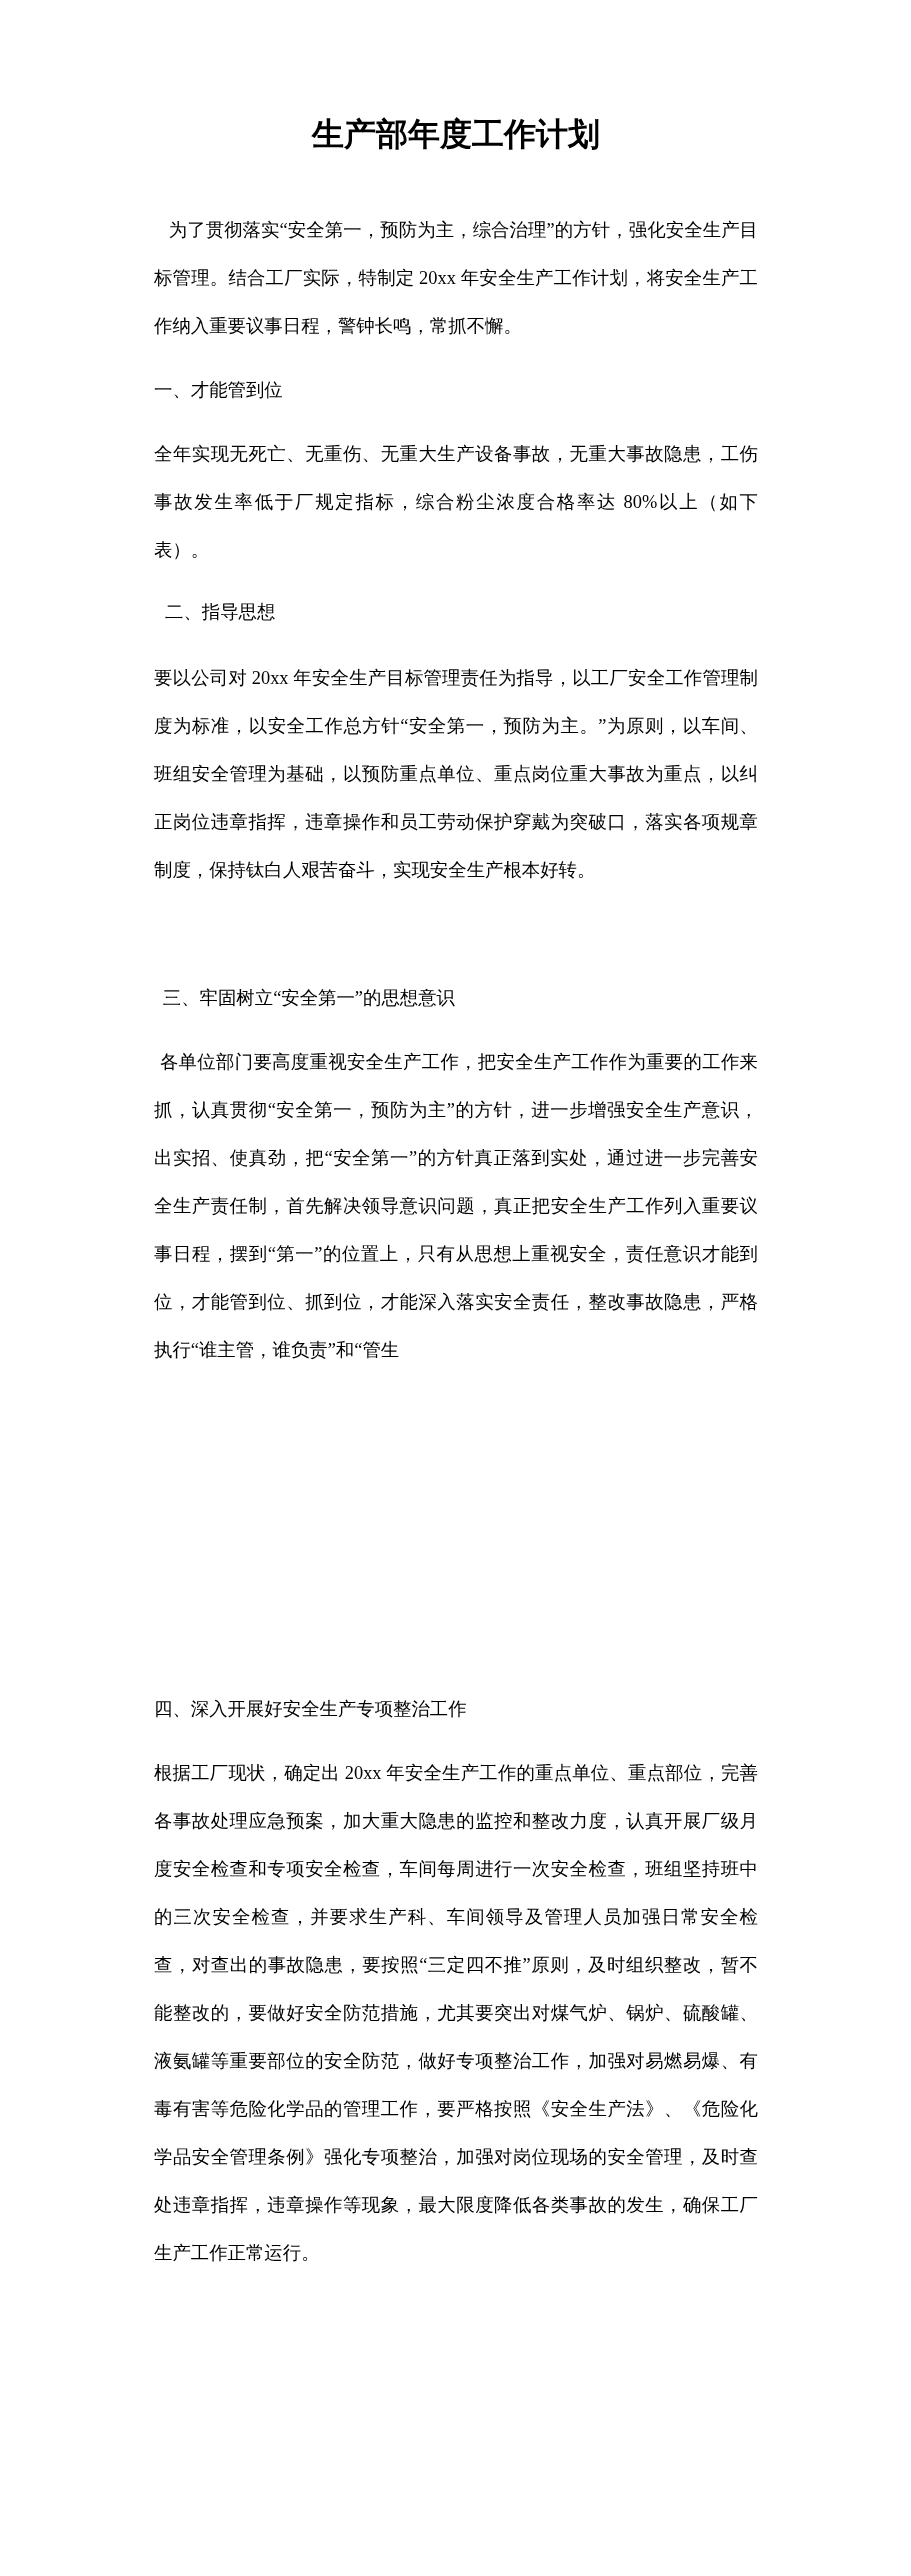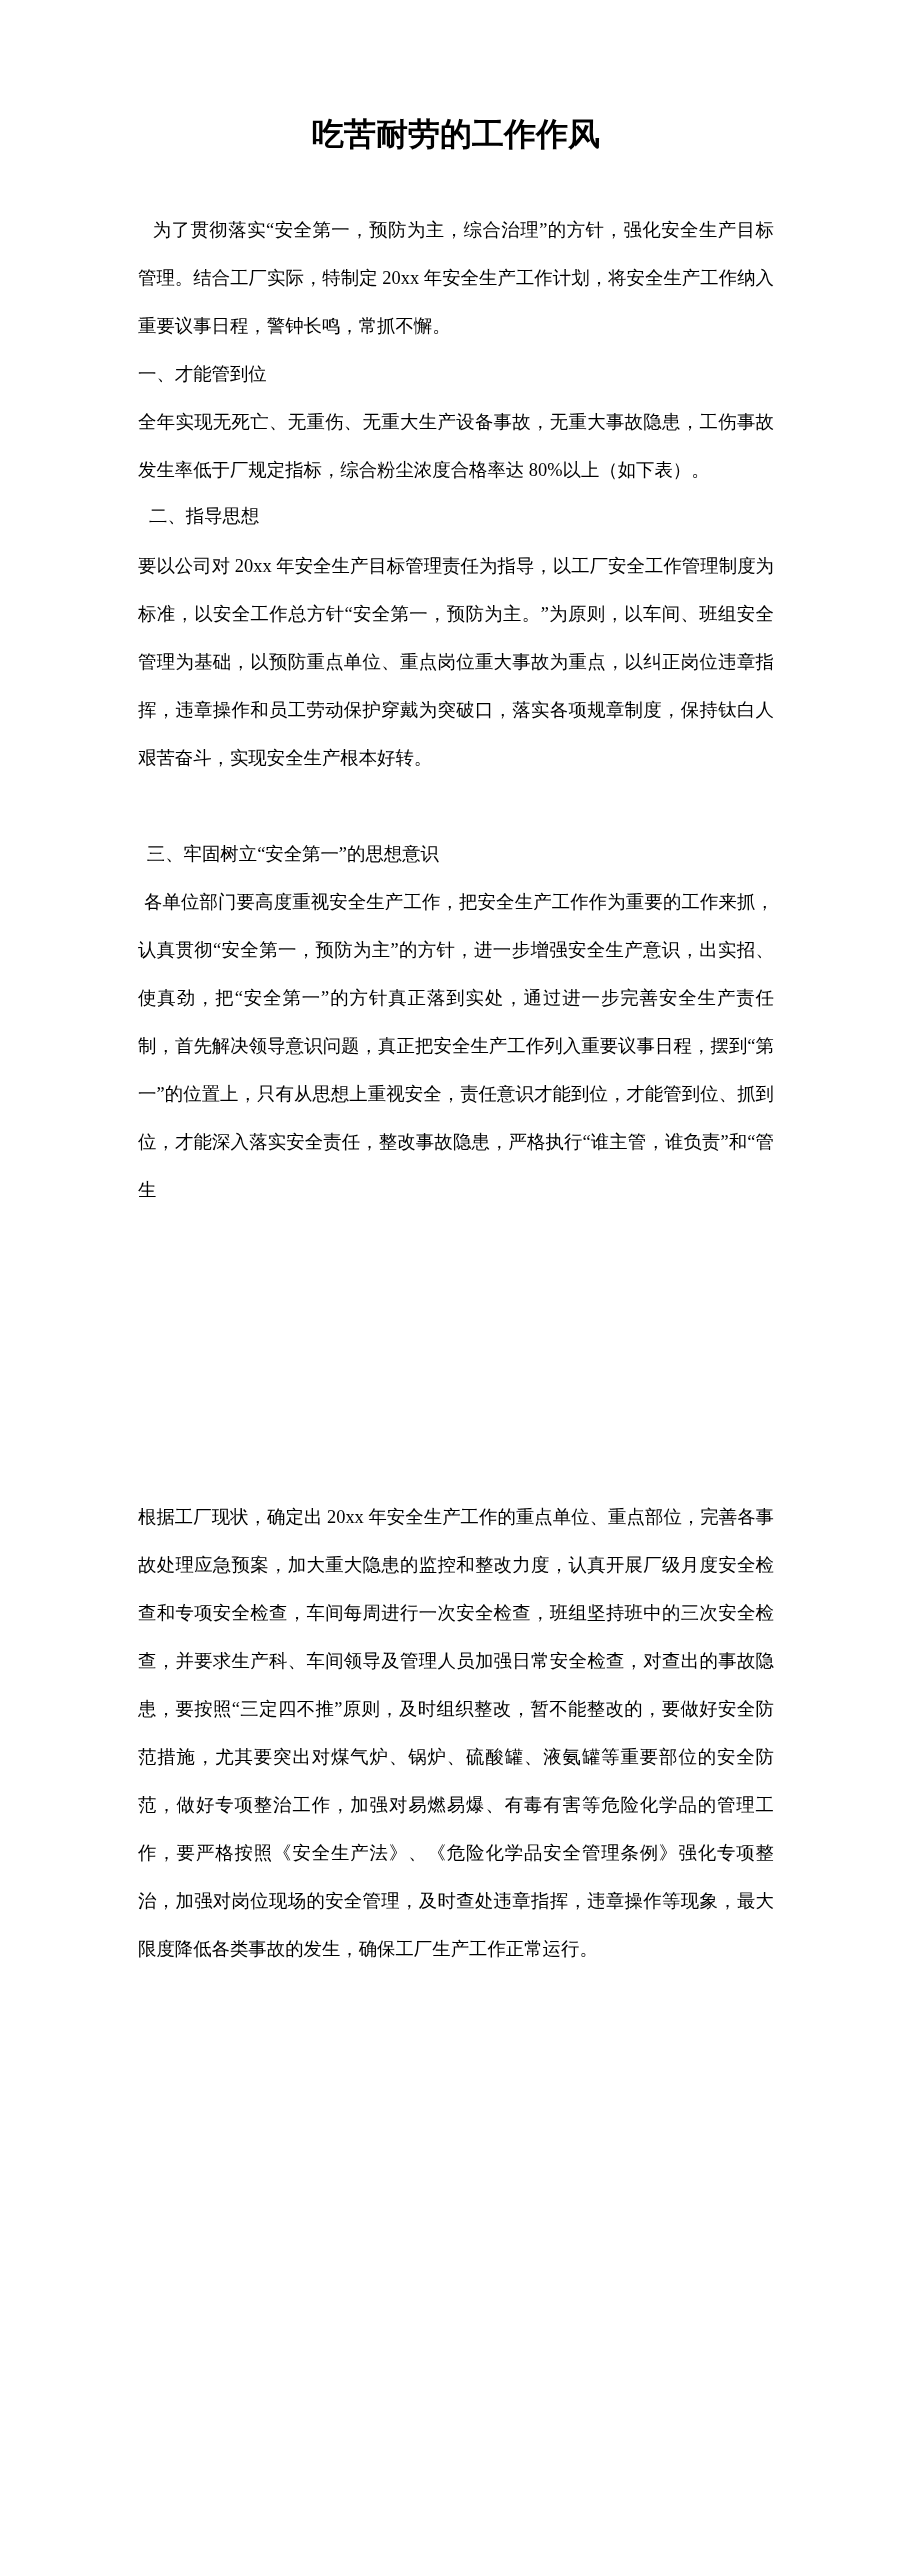--- a/index.html
+++ b/index.html
@@ -21,21 +21,21 @@
   .doc-title {
     margin: 0;
     font-size: 32px;
     line-height: 48px;
     font-weight: bold;
     text-align: center;
     white-space: nowrap;
   }
   .doc-heading,
   .doc-paragraph {
-    margin: 0;
+    margin: 16px;
     font-size: 18.4px;
     line-height: 48px;
     font-weight: normal;
     text-align: justify;
     text-justify: inter-ideograph;
   }
   .doc-heading {
     text-align: left;
   }
   .mt-line      { margin-top: 48px; }
@@ -44,21 +44,21 @@
   .indent-12    { text-indent: 8.8px; }
   .indent-8     { text-indent: 5.9px; }
   .spacer-line      { height: 48px; }
   .spacer-pagebreak { height: 231px; }
 </style>
 </head>
 <body>
 
 <div class="page">
 
-  <h1 class="doc-title">吃苦耐劳的工作作风</h1>
+  <h1 class="doc-title">生产部年度工作计划</h1>
 
   <p class="doc-paragraph mt-line indent-20">为了贯彻落实“安全第一，预防为主，综合治理”的方针，强化安全生产目标管理。结合工厂实际，特制定 20xx 年安全生产工作计划，将安全生产工作纳入重要议事日程，警钟长鸣，常抓不懈。</p>
 
   <h2 class="doc-heading">一、才能管到位</h2>
 
   <p class="doc-paragraph">全年实现无死亡、无重伤、无重大生产设备事故，无重大事故隐患，工伤事故发生率低于厂规定指标，综合粉尘浓度合格率达 80%以上（如下表）。</p>
 
   <h2 class="doc-heading indent-15">二、指导思想</h2>
 
   <p class="doc-paragraph">要以公司对 20xx 年安全生产目标管理责任为指导，以工厂安全工作管理制度为标准，以安全工作总方针“安全第一，预防为主。”为原则，以车间、班组安全管理为基础，以预防重点单位、重点岗位重大事故为重点，以纠正岗位违章指挥，违章操作和员工劳动保护穿戴为突破口，落实各项规章制度，保持钛白人艰苦奋斗，实现安全生产根本好转。</p>
@@ -67,18 +67,19 @@
 
   <h2 class="doc-heading indent-12">三、牢固树立“安全第一”的思想意识</h2>
 
   <p class="doc-paragraph indent-8">各单位部门要高度重视安全生产工作，把安全生产工作作为重要的工作来抓，认真贯彻“安全第一，预防为主”的方针，进一步增强安全生产意识，出实招、使真劲，把“安全第一”的方针真正落到实处，通过进一步完善安全生产责任制，首先解决领导意识问题，真正把安全生产工作列入重要议事日程，摆到“第一”的位置上，只有从思想上重视安全，责任意识才能到位，才能管到位、抓到位，才能深入落实安全责任，整改事故隐患，严格执行“谁主管，谁负责”和“管生</p>
 
   <div class="spacer-pagebreak"></div>
 
 
   <div class="spacer-line"></div>
 
+  <h2 class="doc-heading">四、深入开展好安全生产专项整治工作</h2>
 
   <p class="doc-paragraph">根据工厂现状，确定出 20xx 年安全生产工作的重点单位、重点部位，完善各事故处理应急预案，加大重大隐患的监控和整改力度，认真开展厂级月度安全检查和专项安全检查，车间每周进行一次安全检查，班组坚持班中的三次安全检查，并要求生产科、车间领导及管理人员加强日常安全检查，对查出的事故隐患，要按照“三定四不推”原则，及时组织整改，暂不能整改的，要做好安全防范措施，尤其要突出对煤气炉、锅炉、硫酸罐、液氨罐等重要部位的安全防范，做好专项整治工作，加强对易燃易爆、有毒有害等危险化学品的管理工作，要严格按照《安全生产法》、《危险化学品安全管理条例》强化专项整治，加强对岗位现场的安全管理，及时查处违章指挥，违章操作等现象，最大限度降低各类事故的发生，确保工厂生产工作正常运行。</p>
 
 
 </div>
 
 
 </body></html>

